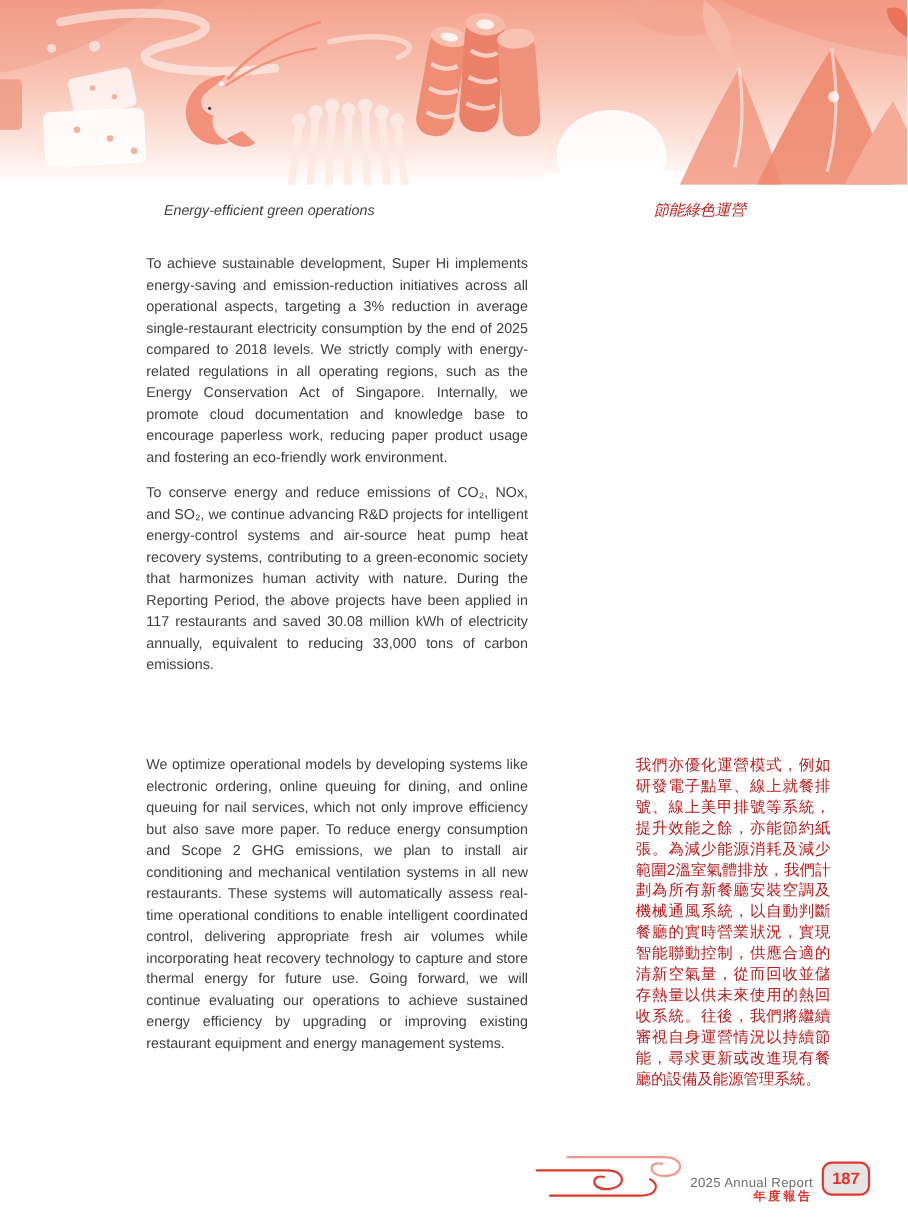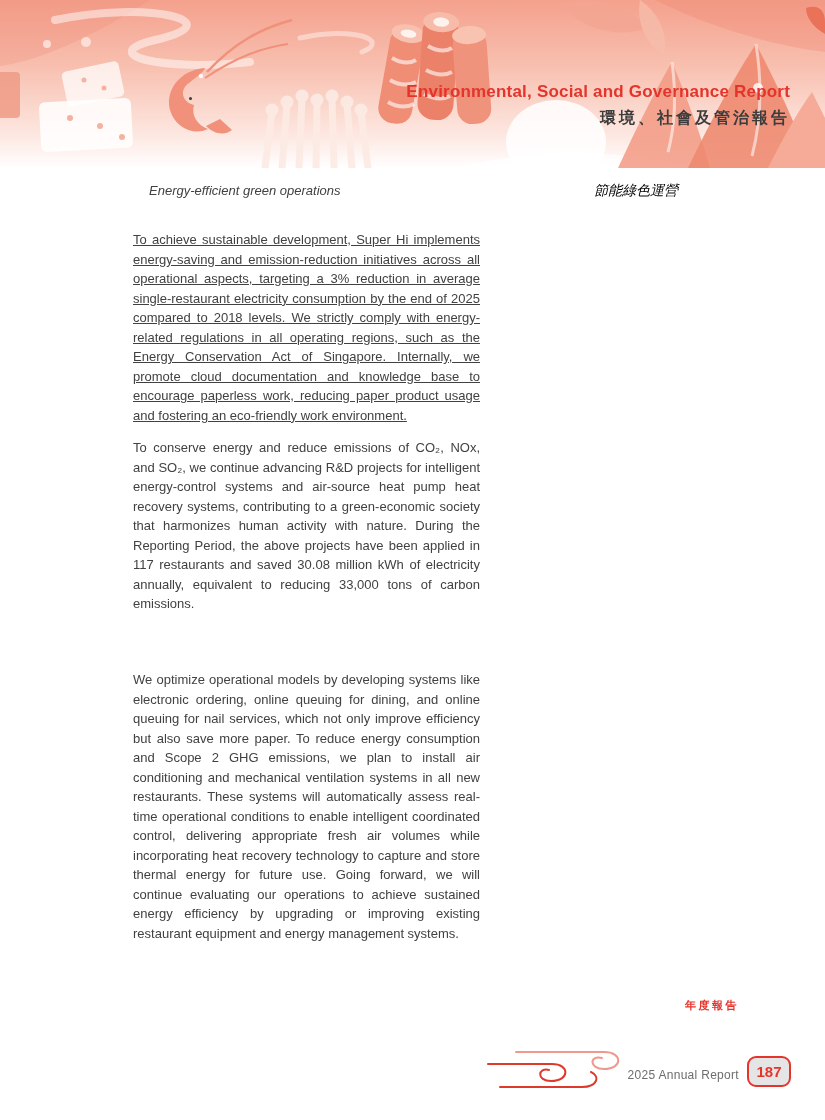--- a/index.html
+++ b/index.html
@@ -15,31 +15,31 @@
   .title-zh { color:#3c3c3c; font-size:16px; font-weight:bold; letter-spacing:3px; margin-top:6px; }
   .ink-dot { position:absolute; left:189px; top:97px; width:3px; height:3px; background:#3b3b3b; border-radius:50%; }
 
   
   .col-en {
     position:absolute; left:133px; width:347px;
     font-size:13px; line-height:19.5px; text-align:justify; color:#414141;
   }
   .col-zh {
     position:absolute; left:578px; width:177px;
-    font-size:14px; line-height:19px; text-align:justify; color:#000000;
+    font-size:14px; line-height:19px; text-align:justify; color:#b91c1c;
   }
   .heading { font-style:italic; }
   .r-head { top:181px;margin-left:16px; }
-  .r1 { top:217px;text-decoration:underline; }
+  .r1 { top:217px; }
   .r2 { top:425px; }
-  .r3 { top:657px; }
+  .r3 { top:672px; }
 
   
   .cloud-swirl { position:absolute; left:486px; top:1040px; width:165px; height:54px; }
-  .f-zh { position:absolute; right:86px; top:998px; color:#e4342b; font-size:11px; font-weight:bold; letter-spacing:2.5px; }
+  .f-zh { position:absolute; right:86px; top:1080px; color:#e4342b; font-size:11px; font-weight:bold; letter-spacing:2.5px; }
   .f-en { position:absolute; right:86px; top:1068px; color:#6d6d6d; font-size:12px; letter-spacing:0.3px; }
   .page-badge {
     position:absolute; left:747px; top:1056px; width:40px; height:27px;
     border:2px solid #e4342b; border-radius:9px; background:#e5e5e5;
     color:#e4342b; font-weight:bold; font-size:15px;
     display:flex; align-items:center; justify-content:center;
   }
 </style>
 </head>
 <body>
@@ -135,35 +135,32 @@
         <path d="M768 168 C784 136 800 108 812 92 C818 104 822 112 825 118 L825 168 Z" fill="#f5ab97"></path>
         <path d="M672 62 C676 92 676 122 668 152" stroke="#ffffff" opacity="0.55" stroke-width="3" fill="none"></path>
         <path d="M756 44 C762 82 762 118 752 156" stroke="#ffffff" opacity="0.55" stroke-width="3" fill="none"></path>
       </g>
 
       <path d="M806 8 C818 4 825 10 825 22 L825 34 C814 28 806 18 806 8 Z" fill="#ea7258"></path>
       <circle cx="758" cy="88" r="5" fill="#ffffff" opacity="0.8"></circle>
       <circle cx="47" cy="44" r="4" fill="#ffffff" opacity="0.6"></circle>
     </svg>
 
-    <div class="titles">
-      <div class="title-en">Environmental, Social and Governance Report</div>
-      <div class="title-zh">環境、社會及管治報告</div>
-    </div>
     <span class="ink-dot"></span>
   </div>
 
   <div class="col-en heading r-head">Energy-efficient green operations</div>
   <div class="col-zh heading r-head">節能綠色運營</div>
 
   <p class="col-en r1">To achieve sustainable development, Super Hi implements energy-saving and emission-reduction initiatives across all operational aspects, targeting a 3% reduction in average single-restaurant electricity consumption by the end of 2025 compared to 2018 levels. We strictly comply with energy-related regulations in all operating regions, such as the Energy Conservation Act of Singapore. Internally, we promote cloud documentation and knowledge base to encourage paperless work, reducing paper product usage and fostering an eco-friendly work environment.</p>
 
   <p class="col-en r2">To conserve energy and reduce emissions of CO₂, NOx, and SO₂, we continue advancing R&amp;D projects for intelligent energy-control systems and air-source heat pump heat recovery systems, contributing to a green-economic society that harmonizes human activity with nature. During the Reporting Period, the above projects have been applied in 117 restaurants and saved 30.08 million kWh of electricity annually, equivalent to reducing 33,000 tons of carbon emissions.</p>
 
   <p class="col-en r3">We optimize operational models by developing systems like electronic ordering, online queuing for dining, and online queuing for nail services, which not only improve efficiency but also save more paper. To reduce energy consumption and Scope 2 GHG emissions, we plan to install air conditioning and mechanical ventilation systems in all new restaurants. These systems will automatically assess real-time operational conditions to enable intelligent coordinated control, delivering appropriate fresh air volumes while incorporating heat recovery technology to capture and store thermal energy for future use. Going forward, we will continue evaluating our operations to achieve sustained energy efficiency by upgrading or improving existing restaurant equipment and energy management systems.</p>
+  <p class="col-zh r3">我們亦優化運營模式，例如研發電子點單、線上就餐排號、線上美甲排號等系統，提升效能之餘，亦能節約紙張。為減少能源消耗及減少範圍2溫室氣體排放，我們計劃為所有新餐廳安裝空調及機械通風系統，以自動判斷餐廳的實時營業狀況，實現智能聯動控制，供應合適的清新空氣量，從而回收並儲存熱量以供未來使用的熱回收系統。往後，我們將繼續審視自身運營情況以持續節能，尋求更新或改進現有餐廳的設備及能源管理系統。</p>
 
   <svg class="cloud-swirl" viewBox="0 0 165 54">
     <g fill="none" stroke-linecap="round">
       <path d="M30 12 H118 C137 12 137 29 118 29 C103 29 103 15 116 18" stroke="#f0988d" stroke-width="2"></path>
       <path d="M2 24 H66 C84 24 84 41 65 41 C50 41 52 27 63 30" stroke="#dd3a2b" stroke-width="2"></path>
       <path d="M14 47 H96 C112 47 114 36 105 32" stroke="#dd3a2b" stroke-width="2"></path>
     </g>
   </svg>
   <div class="f-zh">年度報告</div>
   <div class="f-en">2025 Annual Report</div>

